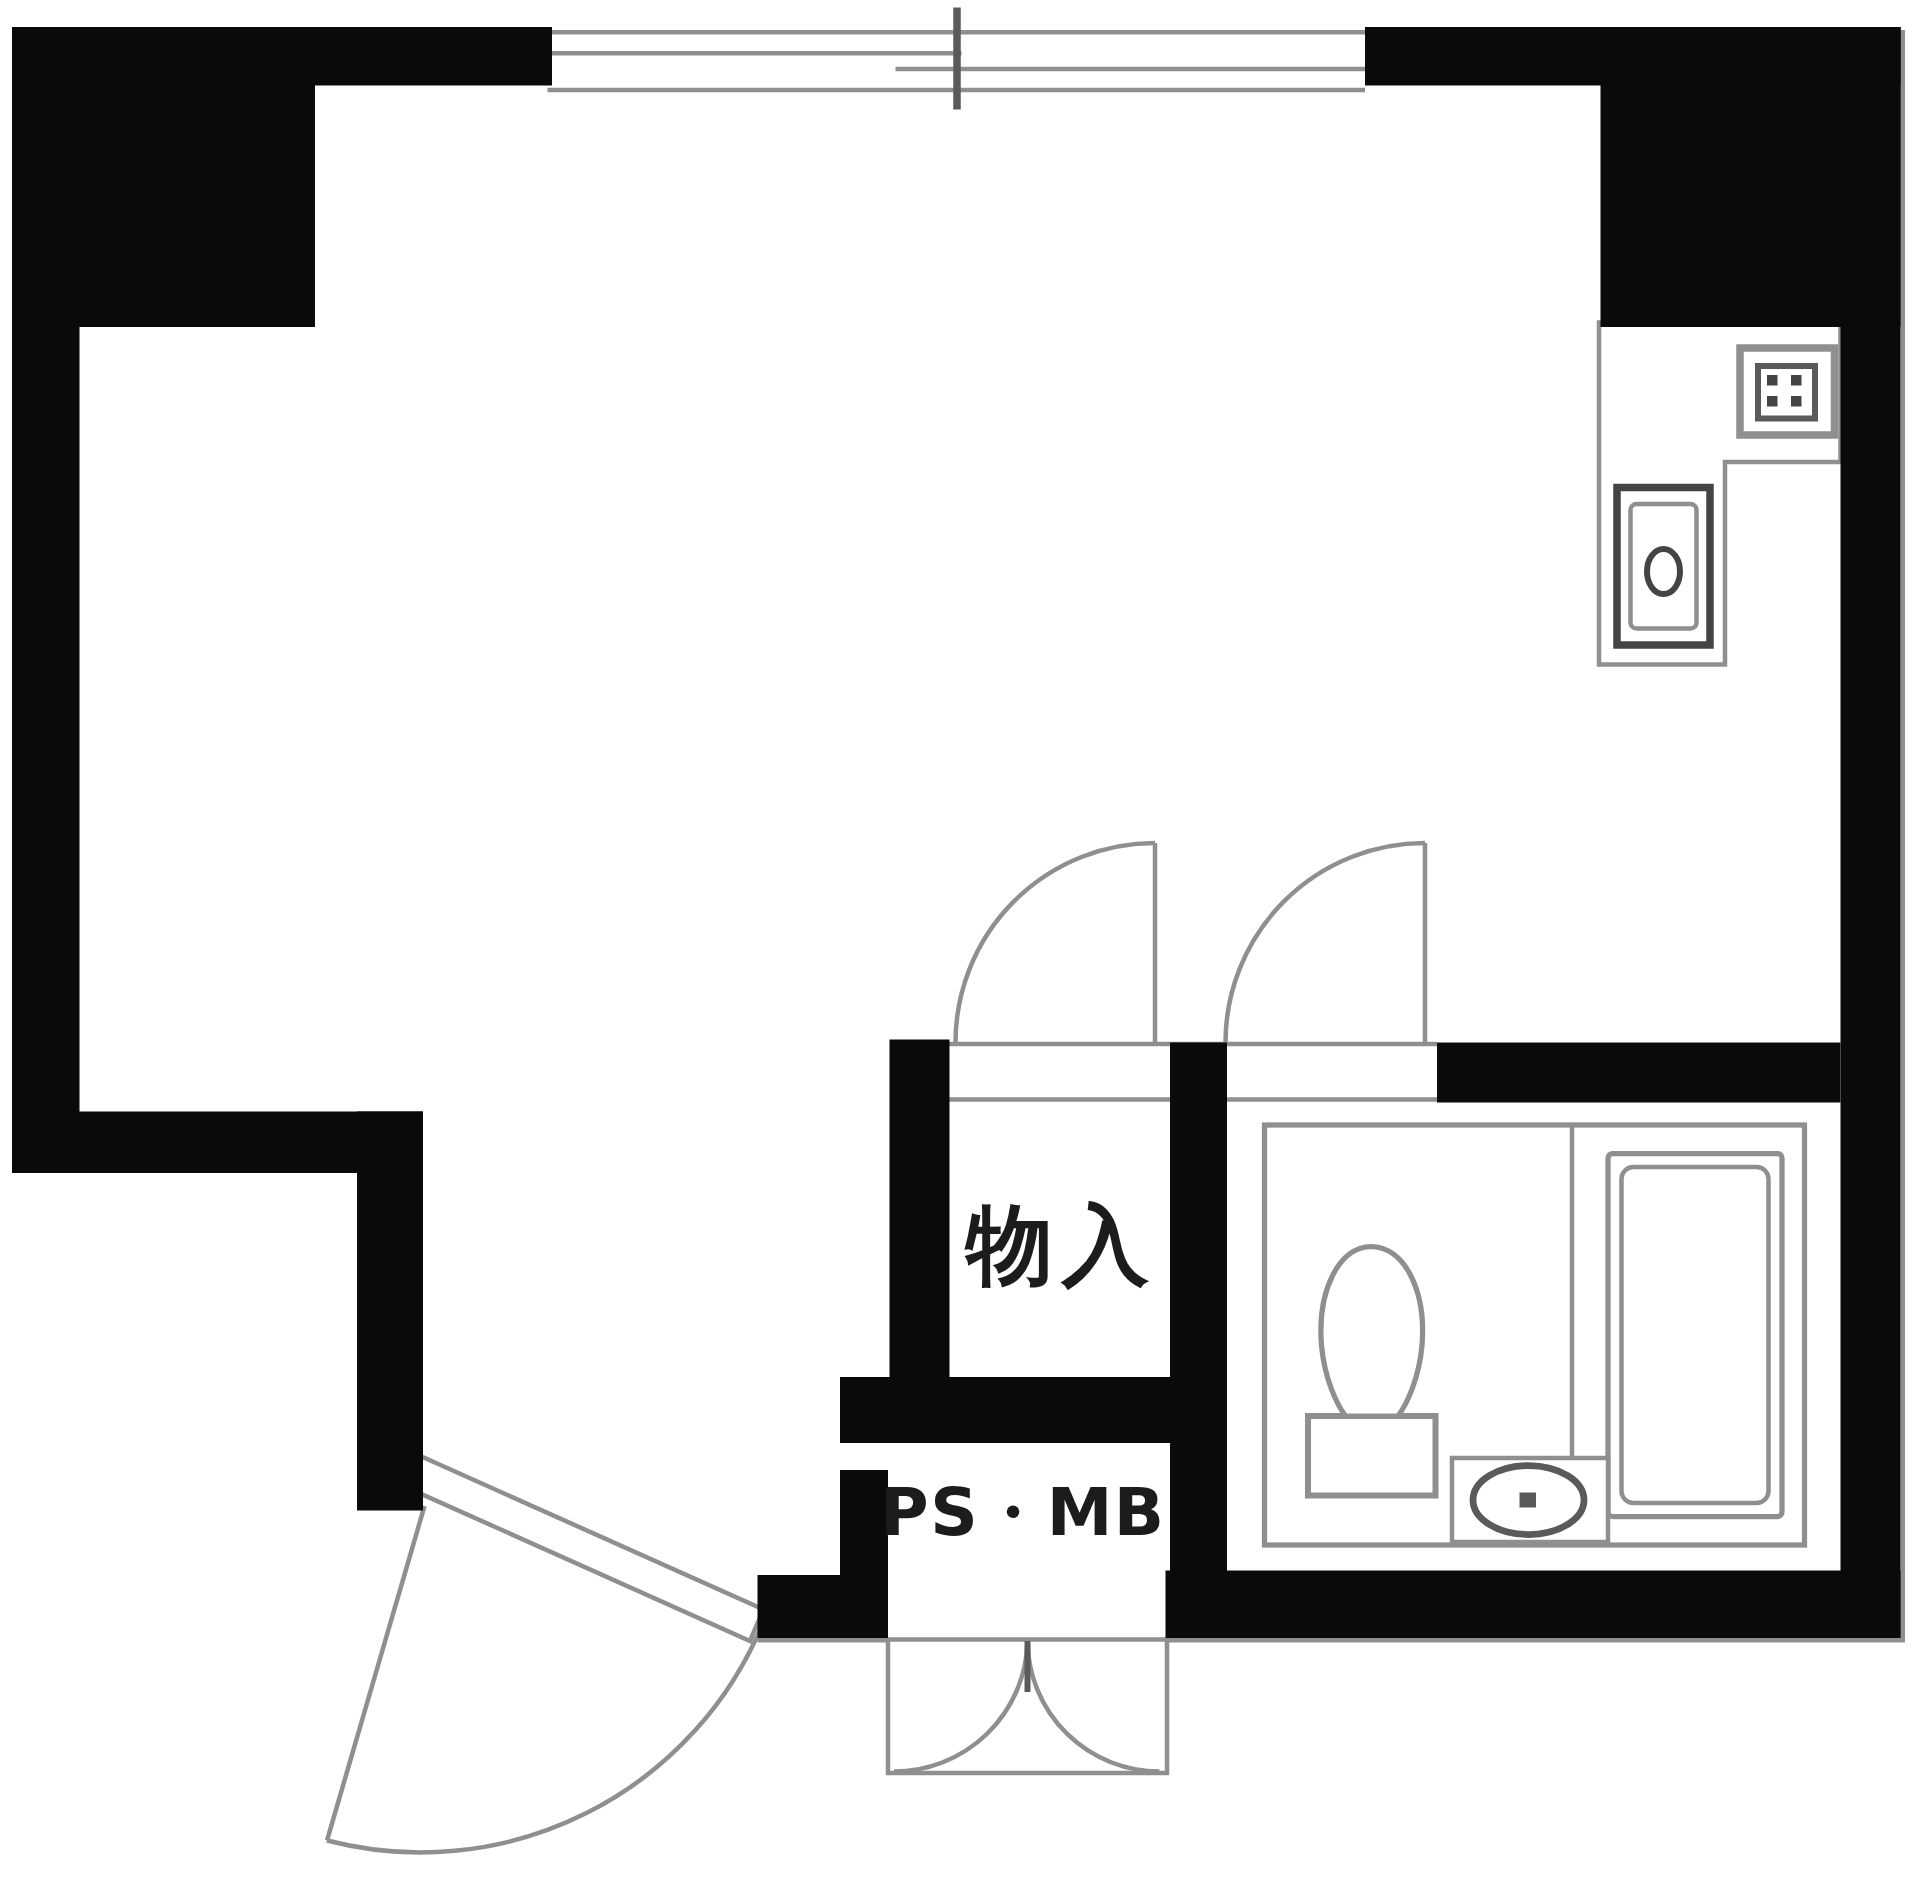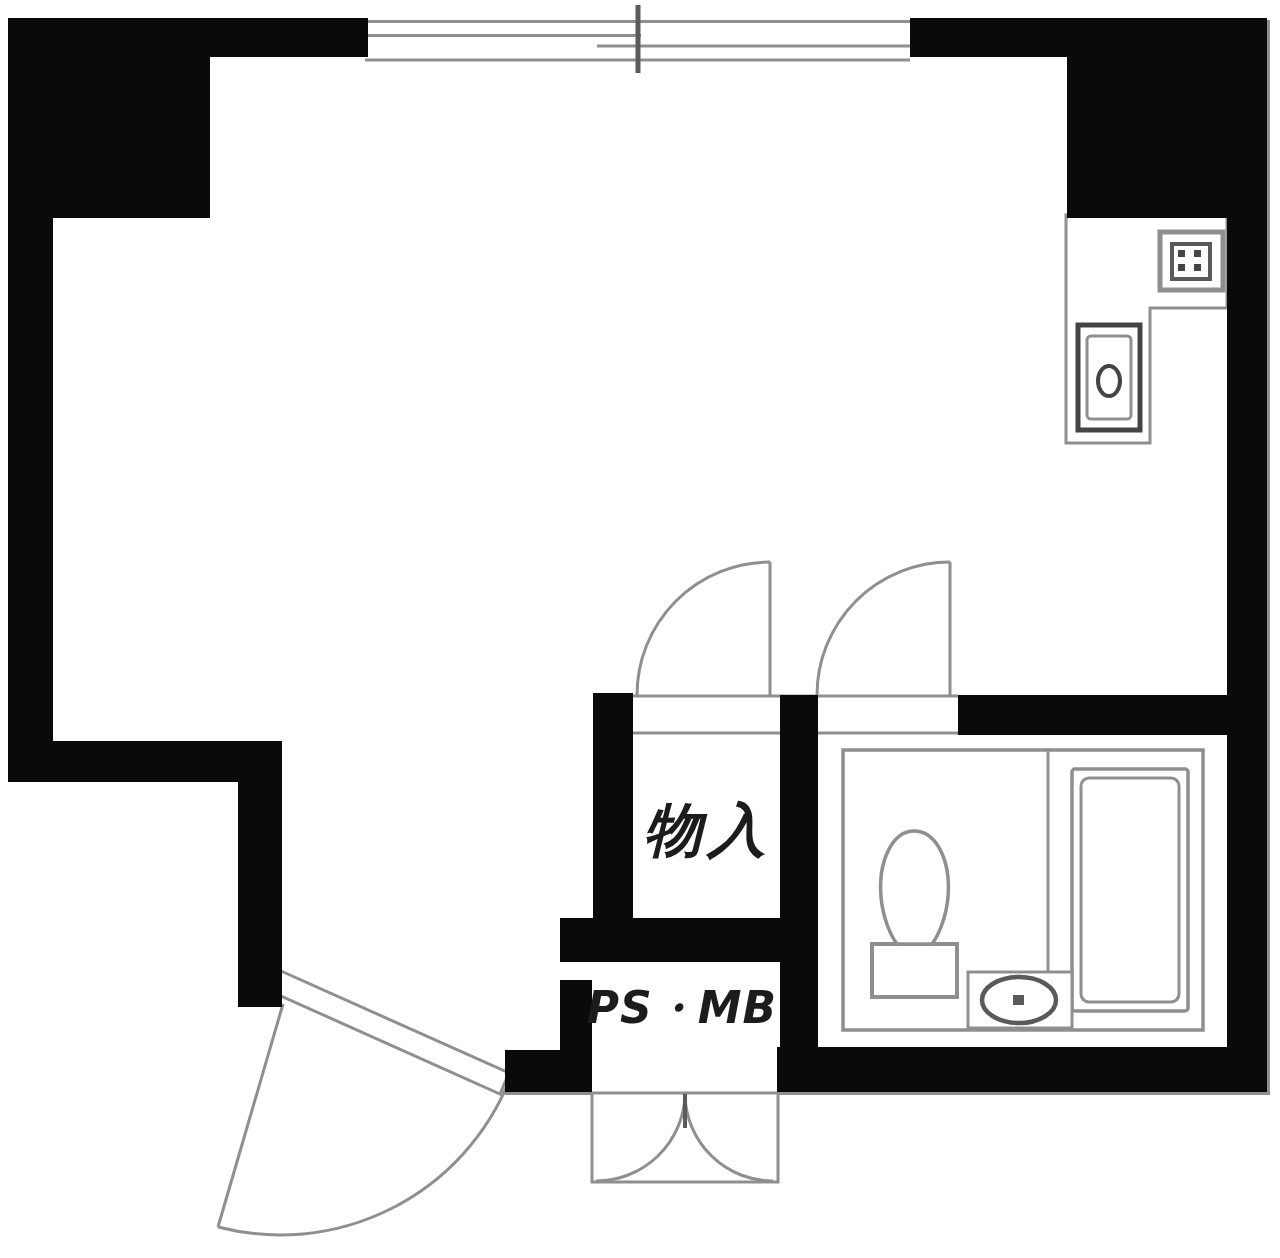--- a/index.html
+++ b/index.html
@@ -10,21 +10,20 @@
     --text:#1c1c1c;
     --bg:#ffffff;
   }
   html,body{margin:0;padding:0;background:var(--bg);}
   .stage{
     position:relative;
     width:1280px;height:1258px;
     background:var(--bg);
     overflow:hidden;
     font-family:"DejaVu Sans", sans-serif;
-    font-style:italic;
   }
   svg{position:absolute;inset:0;display:block;}
   .wall{fill:var(--wall);stroke:none;}
   .gline{stroke:var(--line);stroke-width:3;fill:none;}
   .dline{stroke:var(--line-dark);stroke-width:4;fill:none;}
   .wfill{fill:#ffffff;}
   .plan-text{
     fill:var(--text);
     font-weight:700;
     font-family:"DejaVu Sans", sans-serif;

